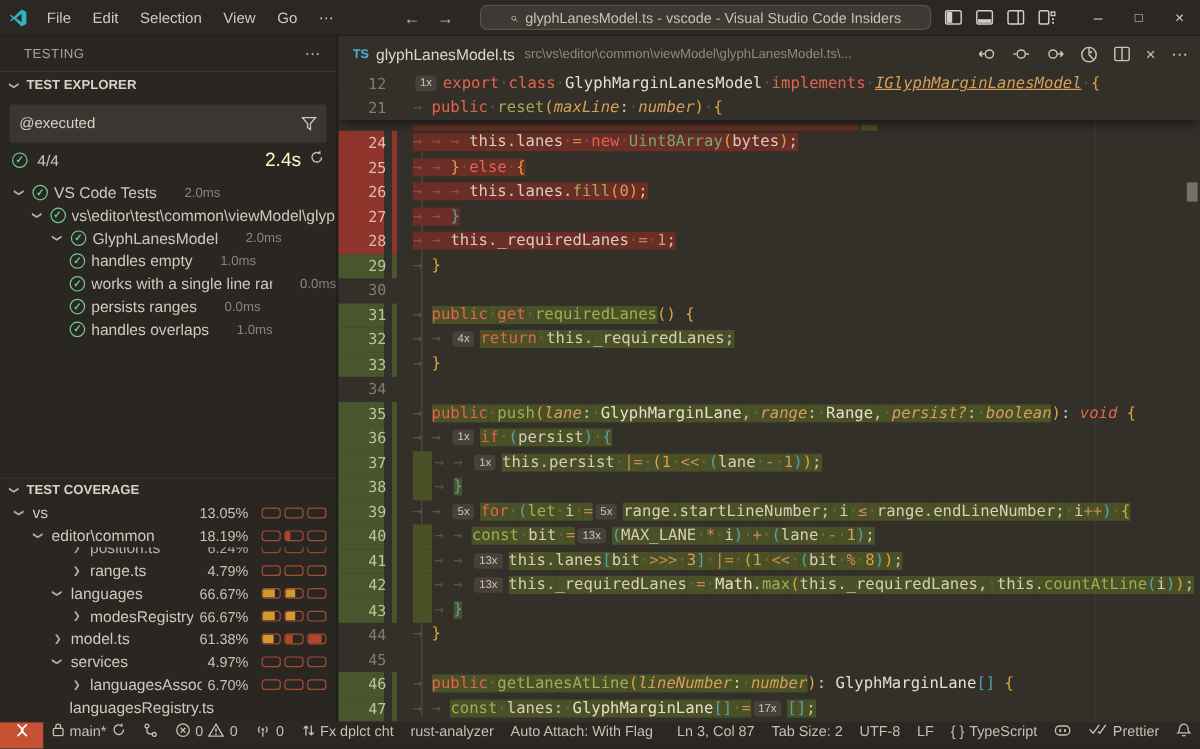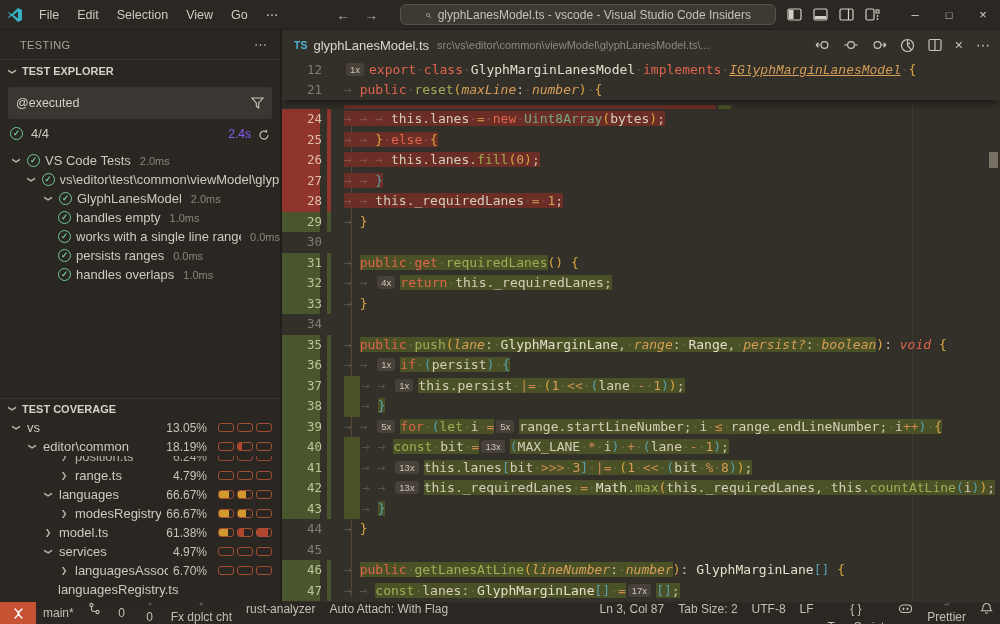--- a/index.html
+++ b/index.html
@@ -35,27 +35,27 @@
   .panel-header .more { margin-left:auto; color:#c5bfb4; letter-spacing:1px; font-size:13px; }
   .section-header { height:23px; display:flex; align-items:center; gap:4px; padding-left:6px;
     border-top:1px solid #3a362f; font-size:11px; font-weight:bold; color:#d6d0c5; }
   .chev { display:inline-block; width:12px; color:#b6afa2; font-size:11px; text-align:center;
     transform:rotate(90deg); font-family:"DejaVu Sans Mono", monospace; }
   .chev.closed { transform:none; }
   .filter-row { margin:5px 8px 4px 8px; height:32px; background:#3a3631; border-radius:3px;
     display:flex; align-items:center; padding:0 8px; font-size:12.5px; color:#d8d0c4; }
   .filter-row svg { margin-left:auto; }
   .result-row { height:21px; display:flex; align-items:center; padding:0 10px; gap:8px; }
-  .result-row .right { margin-left:auto; display:flex; align-items:flex-end; gap:7px; color:#8b5cf6; font-size:12px; }
+  .result-row .right { margin-left:auto; display:flex; align-items:flex-start; gap:7px; color:#fef9c3; font-size:16px; }
   .check { flex:none; width:13px; height:13px; border:1.4px solid #73c991; border-radius:50%;
     color:#73c991; font-size:8.5px; line-height:11px; text-align:center; font-weight:bold; }
   .tree { margin-top:7px; }
   .tree-row { height:19px; display:flex; align-items:center; gap:5px; }
   .tree-row .label { white-space:nowrap; overflow:hidden; }
-  .tree-row .time { color:#8b8478; font-size:11px; margin-left:4px; flex:none; }
+  .tree-row .time { color:#8b8478; font-size:11px; margin-left:18px; flex:none; }
   .cov-section { position:absolute; left:0; right:0; top:368px; bottom:0; overflow:hidden; }
   .cov-row { height:19px; display:flex; align-items:center; gap:5px; padding-right:8px; }
   .cov-row .label { white-space:nowrap; overflow:hidden; flex:1; }
   .cov-row .pct { font-size:12px; color:#c9c2b4; flex:none; }
   .bars { display:flex; gap:3px; margin-left:6px; flex:none; }
   .bar { width:16px; height:9px; border:1px solid #a34d33; border-radius:3px; overflow:hidden; }
   .bar i { display:block; height:100%; }
   .bar i.y { background:#d29a2e; } .bar i.r { background:#b1452d; }
   .cov-row.half { height:10px; overflow:hidden; position:relative; opacity:0.85; }
   .cov-row.half .inner { position:absolute; bottom:0; left:0; right:0; height:19px; display:flex; align-items:center; gap:5px; padding-right:8px; }
@@ -85,35 +85,35 @@
   .code-content { flex:1; padding-left:8px; position:relative; }
   .seg-r { background:#6a2e26; }
   .bg1 { background:#4a5126; }
   .lead { display:inline-block; width:16px; height:20.5px; vertical-align:top; background:#4a5126; margin-right:2px; }
   .badge { display:inline-block; background:#47413a; color:#cdc5b6; font-size:9.5px; line-height:13px;
     padding:0 4px; border-radius:3px; margin:0 5px 0 2px; vertical-align:1px; font-family:"Liberation Sans",sans-serif; }
   .tok-k  { color:#e0644d; } .tok-ki { color:#e0644d; font-style:italic; }
   .tok-kw2{ color:#9fae54; } .tok-fn { color:#9fae54;margin-top:16px; }
   .tok-aq { color:#74a87c; } .tok-cls{ color:#e6decb; }
   .tok-id { color:#d6cdba; } .tok-ty { color:#d79e59; font-style:italic; }
-  .tok-tyu{ color:#d79e59; font-style:italic; text-decoration:underline;font-family:Liberation Mono, monospace; }
+  .tok-tyu{ color:#d79e59; font-style:italic; text-decoration:underline; }
   .tok-num{ color:#d79e59; } .tok-op { color:#c98a4e; }
   .tok-p1 { color:#d9a440; } .tok-p2 { color:#56a0ad; }
   .tok-pl { color:#cfc5ae; } .tok-ws { color:rgba(220,210,190,0.22); }
   .code-line.clip { height:9px; overflow:hidden; align-items:flex-start; }
   .clip-red { display:inline-block; width:372px; height:9px; background:#6a2e26; }
   .clip-green { display:inline-block; width:13px; height:9px; background:#4a5126; margin-left:2px; }
   .guide-active { position:absolute; left:69px; top:10px; bottom:4px; width:1px; background:#5a4733; }
   .ruler { position:absolute; left:630px; top:0; bottom:0; width:1px; background:rgba(255,255,255,0.05); }
   .scroll-thumb { position:absolute; right:2px; top:52px; width:9px; height:16px; background:#8d8679; opacity:0.75; }
 
   
   .statusbar { position:absolute; left:0; right:0; bottom:0; height:22px; background:#2b2824;
     display:flex; align-items:center; font-size:12px; color:#c6bfb2; }
-  .sb-item { display:flex; align-items:center; gap:4px; padding:0 7px; height:22px;flex-direction:column; }
+  .sb-item { display:flex; align-items:flex-start; gap:4px; padding:0 7px; height:22px; }
   .sb-item svg { display:block; }
   .remote-box { background:#c75233; color:#fff; width:36px; justify-content:center; }
   .sb-right { margin-left:auto; display:flex; align-items:center; }
   .sb-glyph { font-size:12px; color:#c6bfb2; }
 </style>
 </head>
 <body>
 
 <div class="window">
 

